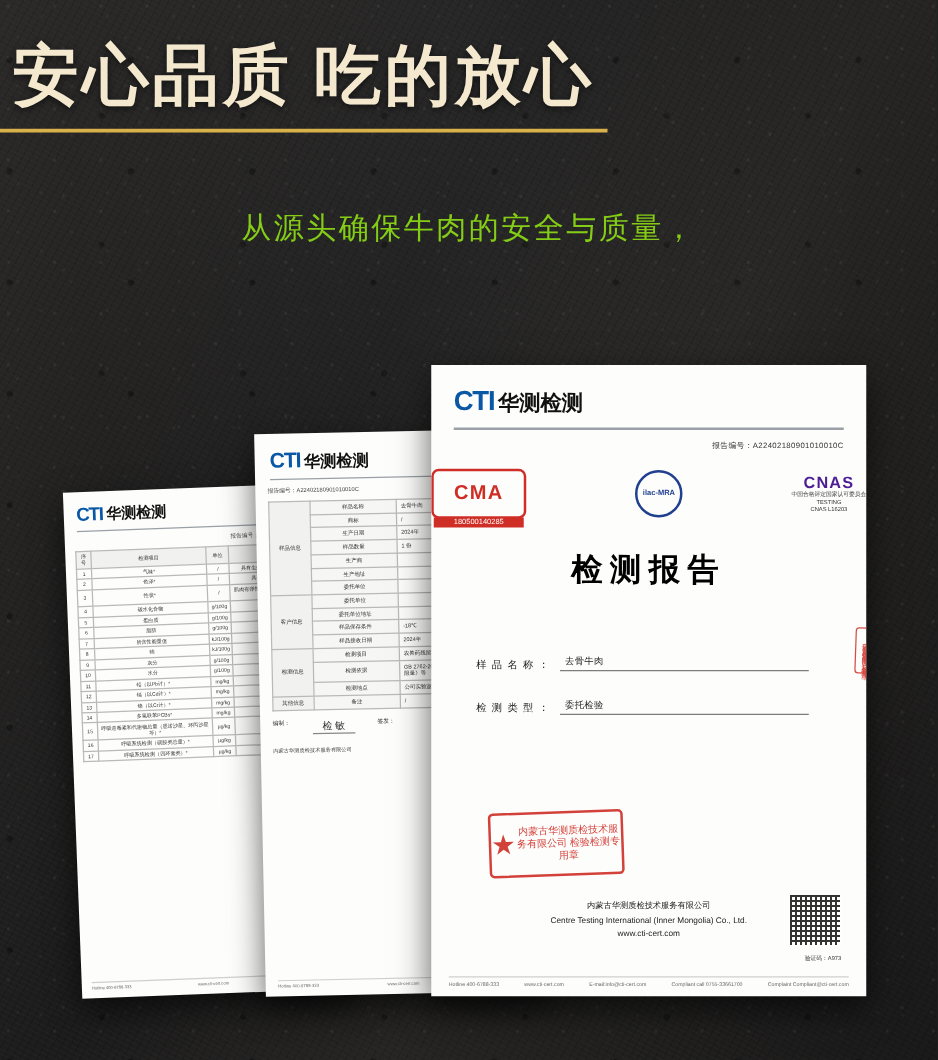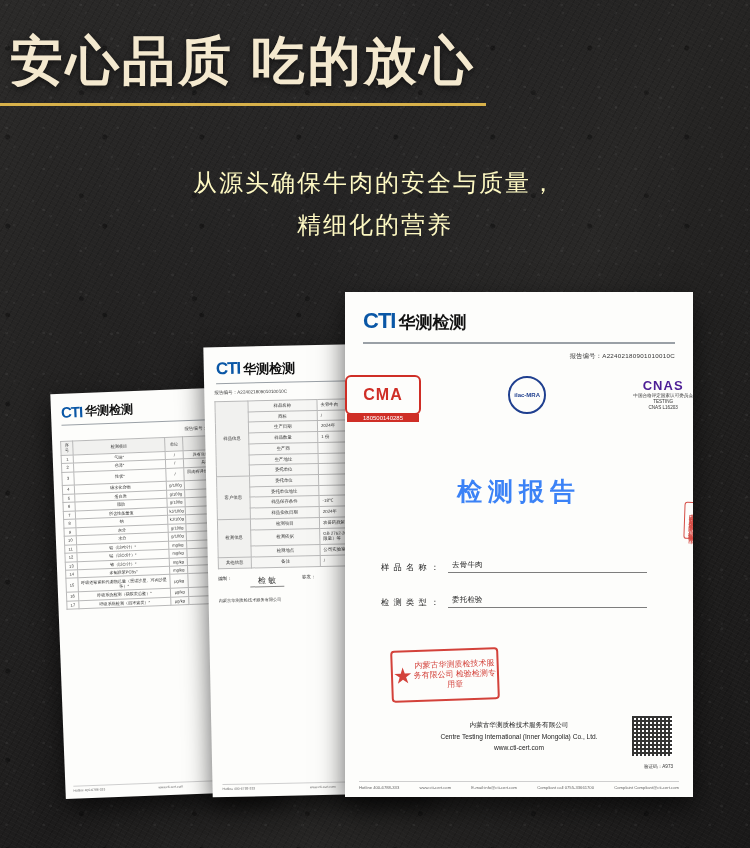--- a/index.html
+++ b/index.html
@@ -44,21 +44,21 @@
     font-size:53px; line-height:1.18; letter-spacing:3px;
     color:#f4e9cf;
     font-weight:bold;
     padding:0 10px 10px 10px;
     border-bottom:3px solid #d8b14a;
     text-shadow:0 2px 6px rgba(0,0,0,.6);
   }
   .sub-wrap{
     position:absolute; top:162px; left:0; right:0;
     text-align:center; z-index:5;
-    color:#fef9c3;
+    color:#84cc16;
     font-size:24px; line-height:1.75; letter-spacing:2px;
   }
   .sub-line{ display:block; }
 
   
   .sheets{ position:absolute; left:0; top:0; width:750px; height:848px; z-index:4; }
 
   .sheet{
     position:absolute;
     background:#fdfdfb;
@@ -135,21 +135,21 @@
   .cma .n{ font-size:6px; background:#cf2e26; color:#fff; width:100%; text-align:center; position:absolute; bottom:-9px; left:0; padding:1px 0;}
   .ilac, .cnas{ display:flex; flex-direction:column; align-items:center; color:#1f3f8f; }
   .ilac .ring{
     width:38px; height:38px; border-radius:50%; border:2px solid #1f3f8f;
     display:flex; align-items:center; justify-content:center; font-size:6px; font-weight:bold;
   }
   .cnas .cn{ font-size:13px; font-weight:bold; letter-spacing:1px; color:#4c1d95;}
   .cnas .cnsub{ font-size:4.6px; color:#333; }
   .mark-txt{ font-size:4.6px; color:#333; text-align:center; line-height:1.3; }
   .s3 .title{
-    text-align:center; font-size:25px; letter-spacing:6px; color:#3b82f6; margin-top:60px; font-weight:bold;
+    text-align:center; font-size:25px; letter-spacing:6px; color:#000000; margin-top:24px; font-weight:bold;
   }
   .fields{ margin:52px 46px 0 36px; }
   .field{ display:flex; align-items:flex-end; font-size:8.2px; color:#1d1d1d; margin-bottom:22px; letter-spacing:1px;}
   .field .fl{ white-space:nowrap; }
   .field .fv{
     flex:1; border-bottom:.8px solid #7d7d7d; margin-left:8px;
     font-size:7.4px; padding:0 4px 2px 4px; color:#1d1d1d; letter-spacing:.3px;
   }
   .s3 .bigstar{
     position:absolute; left:46px; bottom:96px;
@@ -190,21 +190,20 @@
 <body>
 
 <div class="bg"></div>
 
 <div class="headline-wrap">
   <div class="headline">安心品质  吃的放心</div>
 </div>
 
 <div class="sub-wrap">
   <span class="sub-line">从源头确保牛肉的安全与质量，</span>
-  <span class="sub-line">精细化的营养</span>
 </div>
 
 <div class="sheets">
 
   <div class="sheet s1">
     <div class="hdr">
       <div class="cti">
         <span class="c">CTI</span>
         <span class="hz">华测检测</span>
       </div>

